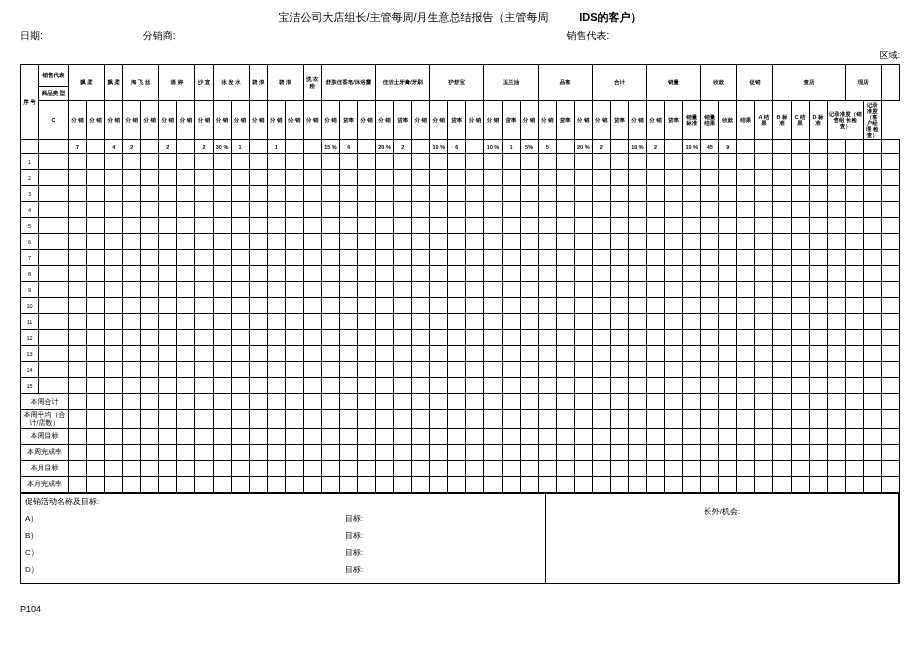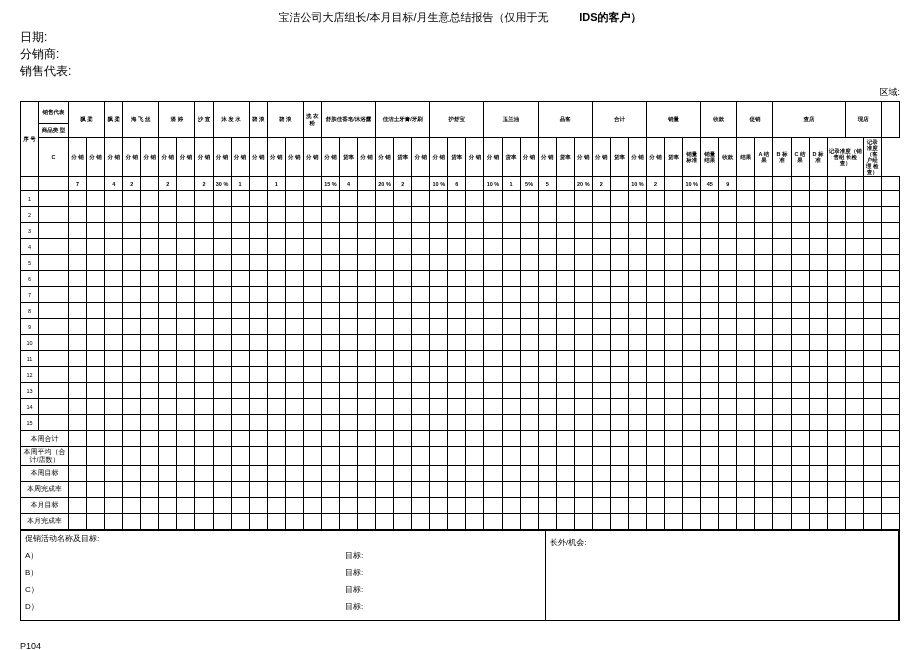--- a/index.html
+++ b/index.html
@@ -12,23 +12,22 @@
     color: #000;
   }
   .title-row {
     text-align: center;
     font-size: 11px;
     margin-bottom: 4px;
   }
   .title-row .ids { font-weight: bold; font-size: 11px; }
   .info-row {
     display: flex;
-    font-size: 12px;
+    font-size: 10px;
     margin-bottom: 2px;
-    flex-direction: column;
   }
   .info-row .field { margin-right: 100px; }
   .region-row {
     text-align: right;
     font-size: 9px;
     margin: 6px 0 2px;
   }
   table {
     border-collapse: collapse;
     width: 100%;
@@ -52,22 +51,23 @@
   }
   .bottom-left {
     flex: 1.5;
     border-right: 1px solid #000;
     padding: 2px 4px;
     font-size: 8px;
   }
   .bottom-mid {
     flex: 1;
     border-right: 1px solid #000;
-    padding: 6px 4px;
+    padding: 12px 4px;
     font-size: 8px;
+    text-align: center;
   }
   .bottom-right {
     flex: 1;
     padding: 2px 4px;
     font-size: 8px;
   }
   .bottom-section {
     border-left: 1px solid #000;
     border-right: 1px solid #000;
     border-bottom: 1px solid #000;
@@ -75,28 +75,28 @@
   }
   .promo-row { display: flex; margin: 6px 0; }
   .promo-row .col-a { width: 320px; }
   .page-num { text-align: left; font-size: 9px; margin-top: 20px; }
   .header-tall th { height: 22px; }
 </style>
 </head>
 <body>
 
 <div class="title-row">
-  <span>宝洁公司大店组长/本月目标/月生意总结报告（仅用于无</span>
+  <span>宝洁公司大店组长/主管每周/月生意总结报告（主管每周</span>
   &nbsp;&nbsp;&nbsp;&nbsp;&nbsp;&nbsp;&nbsp;&nbsp;
   <span class="ids">IDS的客户）</span>
 </div>
 <div class="info-row">
   <span class="field">日期:</span>
   <span class="field">分销商:</span>
-  <span style="flex:1;">销售代表:</span>
+  <span style="flex:1;text-align:center">销售代表:</span>
 </div>
 <div class="region-row">区域:</div>
 
 <table>
   <colgroup>
     <col style="width:18px">
     <col style="width:30px">
     <col span="46" style="width:auto">
   </colgroup>
   <thead>

